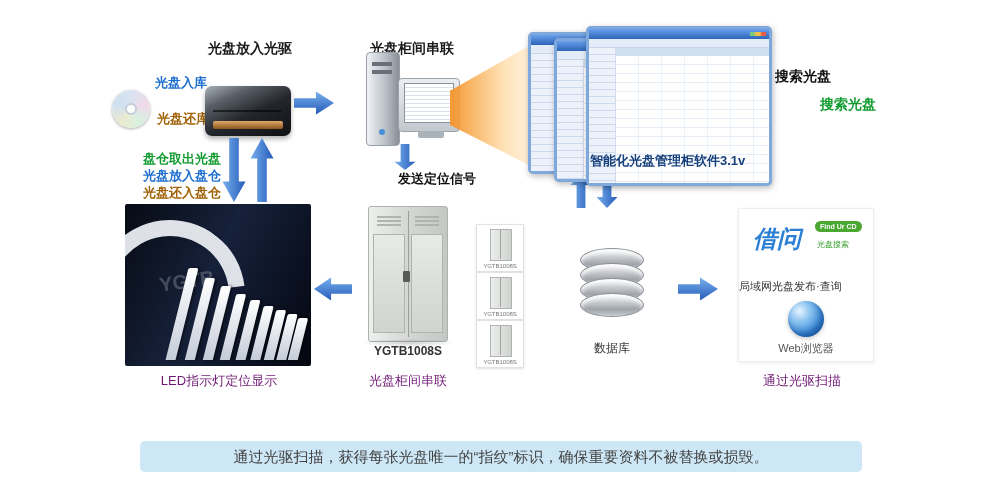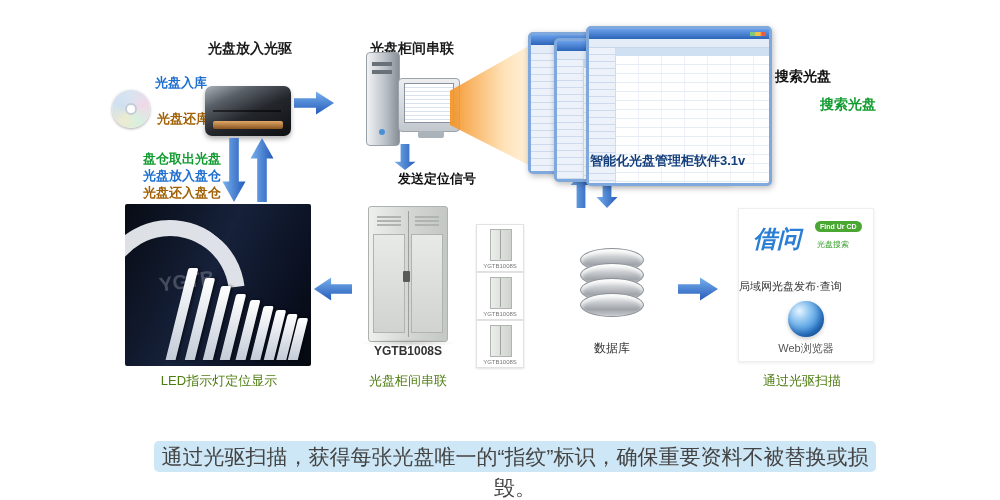--- a/index.html
+++ b/index.html
@@ -1,21 +1,21 @@
 <!DOCTYPE html>
 <html><head>
 <meta charset="utf-8">
 <style>
   html,body { margin:0; padding:0; background:#fff; }
   .stage { position:relative; width:1000px; height:500px; background:#fff; overflow:hidden;
            font-family:"Liberation Sans","DejaVu Sans",sans-serif; }
 
   
   .title-lbl { position:absolute; font-size:14px; font-weight:bold; color:#1a1a1a; text-align:center; }
-  .caption   { position:absolute; font-size:13px; color:#4d7c0f; text-align:center; }
+  .caption   { position:absolute; font-size:13px; color:#701a75; text-align:center; }
   .tag       { position:absolute; font-size:13px; font-weight:bold; }
   .blue   { color:#1e6fd0; }
   .orange { color:#a16207; }
   .green  { color:#129c30; }
 
   
   .arr { position:absolute; }
   .arr-h { background:linear-gradient(180deg,#7ab2ee,#2359b8); }
   .arr-v { background:linear-gradient(90deg,#7ab2ee,#2359b8); }
   .arr-right { clip-path:polygon(0 30%,55% 30%,55% 2%,100% 50%,55% 98%,55% 70%,0 70%); }
@@ -133,21 +133,21 @@
         padding:2px 5px; border-radius:8px; font-weight:bold; }
   .cloud-sub { position:absolute; left:78px; top:30px; color:#3aa030; font-size:8px; }
   .cloud-desc { position:absolute; left:0; right:0; top:70px; text-align:left; font-size:11px; color:#333; }
   .cloud-sphere { position:absolute; left:49px; top:92px; width:36px; height:36px; border-radius:50%;
         background:radial-gradient(circle at 32% 28%,#e8f4ff,#8cc4f0 30%,#3a8ad8 65%,#1258a8);
         box-shadow:inset -3px -4px 6px rgba(0,40,100,.4),0 2px 4px rgba(0,0,0,.2); }
   .cloud-web { position:absolute; left:0; right:0; top:132px; text-align:center; font-size:11px; color:#555; }
 
   
   .banner { position:absolute; left:140px; top:441px; width:722px; height:31px; border-radius:5px;
-        background:#cde7f6; text-align:center; line-height:31px; font-size:21px; color:#444;margin-left:14px; }
+        background:#cde7f6; text-align:center; line-height:31px; font-size:15px; color:#444; }
 </style>
 </head>
 <body>
 
 <div class="stage">
 
   <div class="title-lbl" style="left:186px;top:40px;width:128px;">光盘放入光驱</div>
   <div class="cd"></div>
   <div class="tag blue" style="left:155px;top:74px;">光盘入库</div>
   <div class="tag orange" style="left:157px;top:110px;">光盘还库</div>

